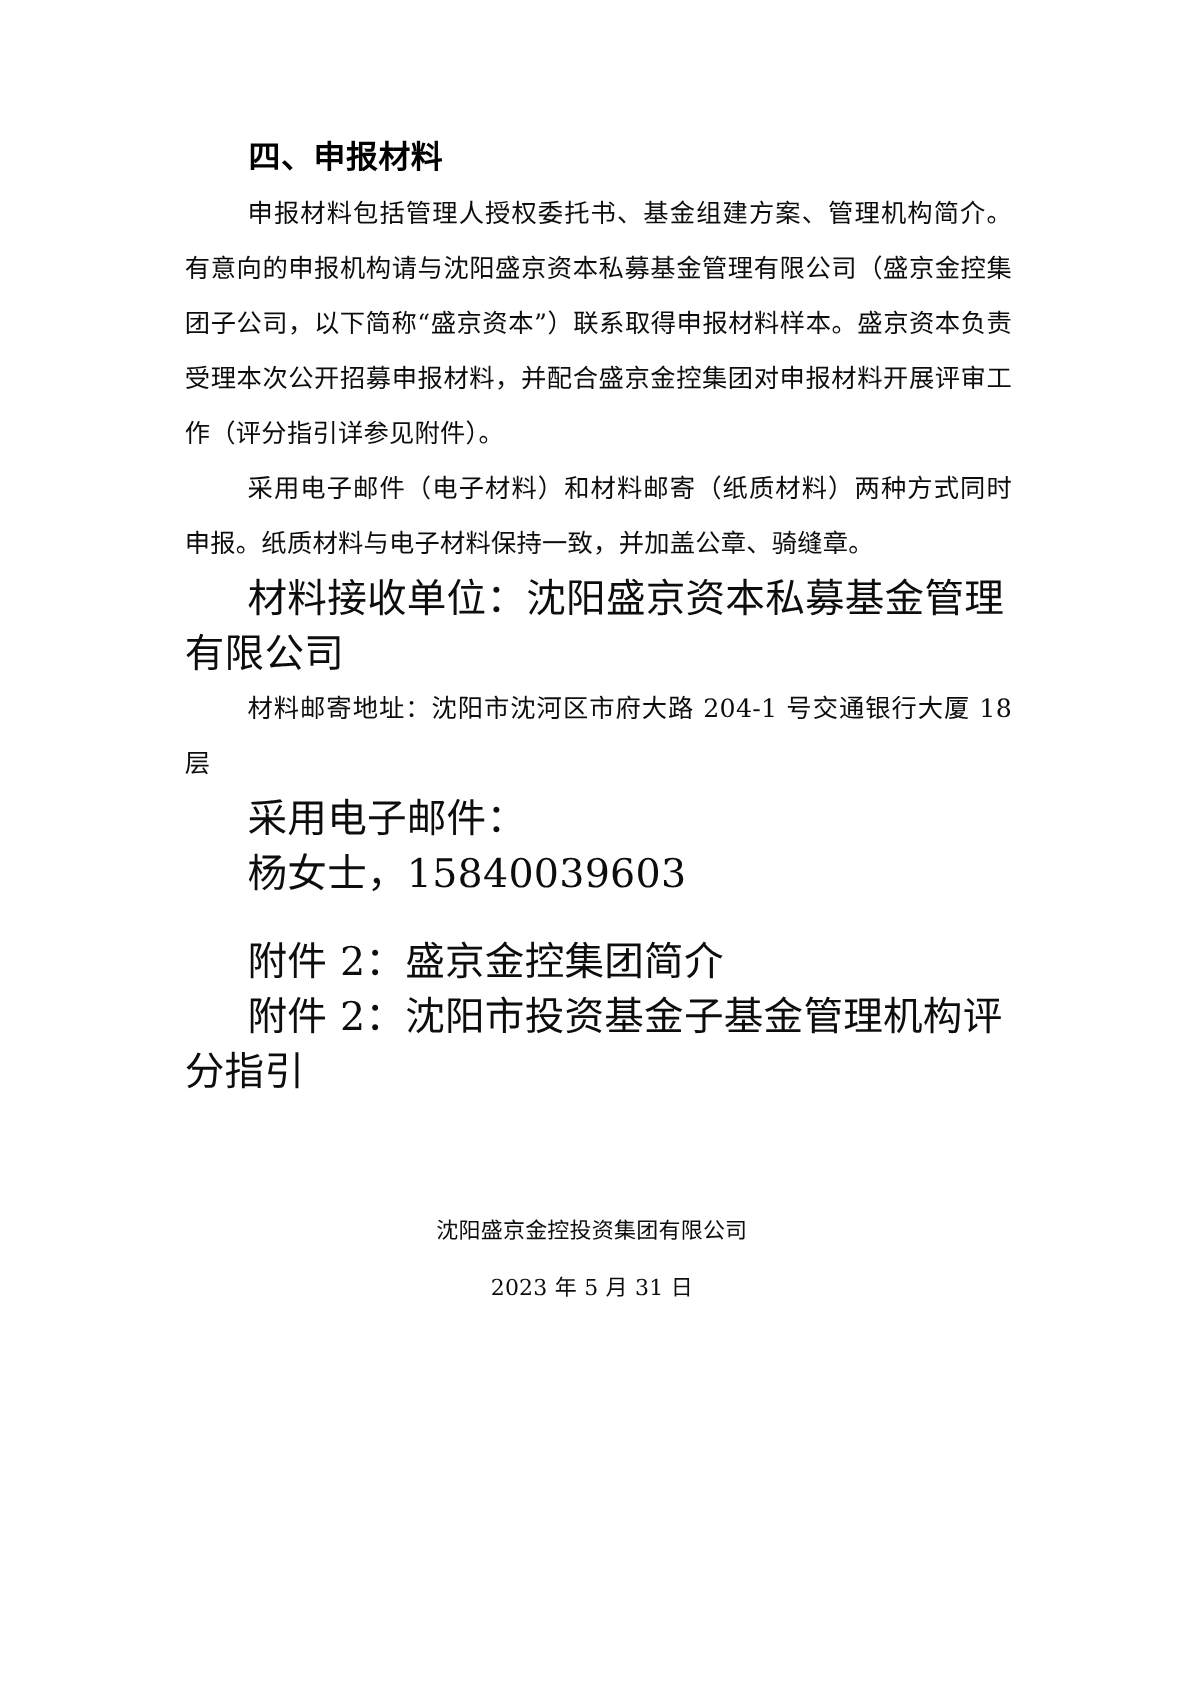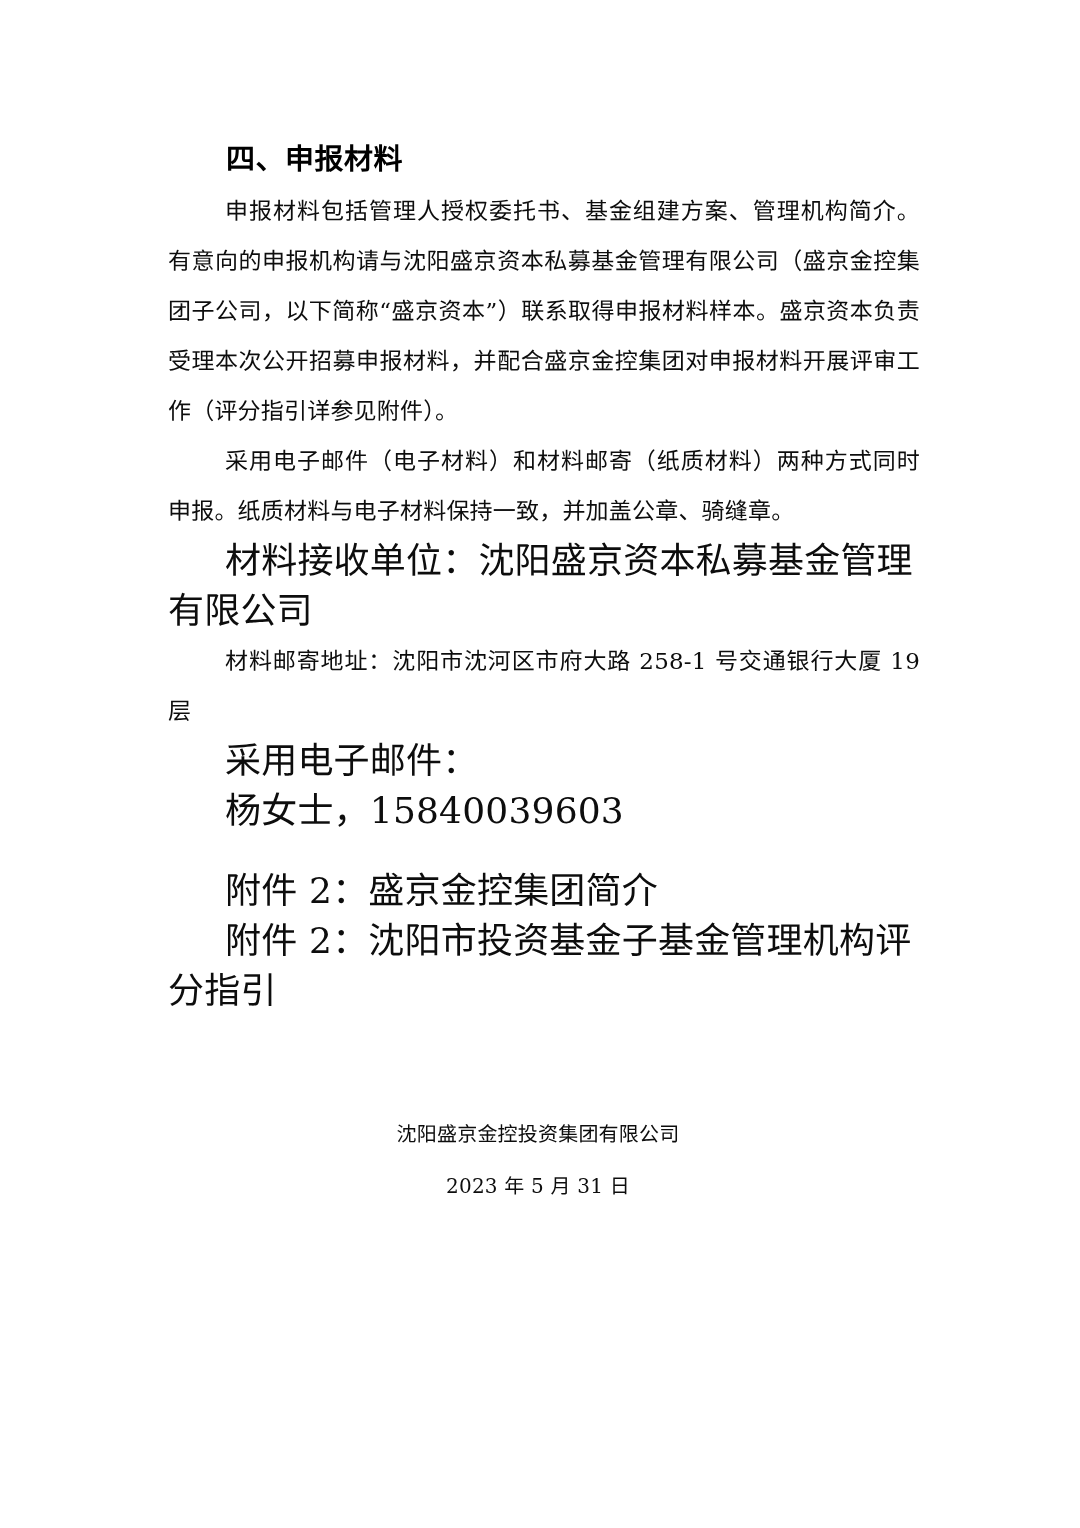--- a/index.html
+++ b/index.html
@@ -4,21 +4,21 @@
 <style>
   html, body {
     margin: 0;
     padding: 0;
     background: #ffffff;
   }
   .page {
     position: relative;
     width: 1080px;
     height: 1220px;
-    margin: 16px auto;
+    margin: 0 auto;
     background: #ffffff;
     font-family: "DejaVu Serif", "Liberation Serif", serif;
     color: #0d0d0d;
     overflow: hidden;
   }
   .content {
     position: absolute;
     left: 168px;
     top: 118px;
     width: 752px;
@@ -79,21 +79,21 @@
 
     <h2 class="heading">四、申报材料</h2>
 
     <p class="para">申报材料包括管理人授权委托书、基金组建方案、管理机构简介。有意向的申报机构请与沈阳盛京资本私募基金管理有限公司（盛京金控集团子公司，以下简称“盛京资本”）联系取得申报材料样本。盛京资本负责受理本次公开招募申报材料，并配合盛京金控集团对申报材料开展评审工作（评分指引详参见附件）。</p>
 
 
     <p class="para">采用电子邮件（电子材料）和材料邮寄（纸质材料）两种方式同时申报。纸质材料与电子材料保持一致，并加盖公章、骑缝章。</p>
 
     <p class="line">材料接收单位：沈阳盛京资本私募基金管理有限公司</p>
 
-    <p class="para">材料邮寄地址：沈阳市沈河区市府大路 258-1 号交通银行大厦 19 层</p>
+    <p class="para">材料邮寄地址：沈阳市沈河区市府大路 204-1 号交通银行大厦 18 层</p>
 
     <p class="line">采用电子邮件：</p>
 
 
     <p class="line">杨女士，15840039603</p>
 
 
     <div class="attach-block">
       <p class="line">附件 2：盛京金控集团简介</p>
       <p class="line">附件 2：沈阳市投资基金子基金管理机构评分指引</p>

